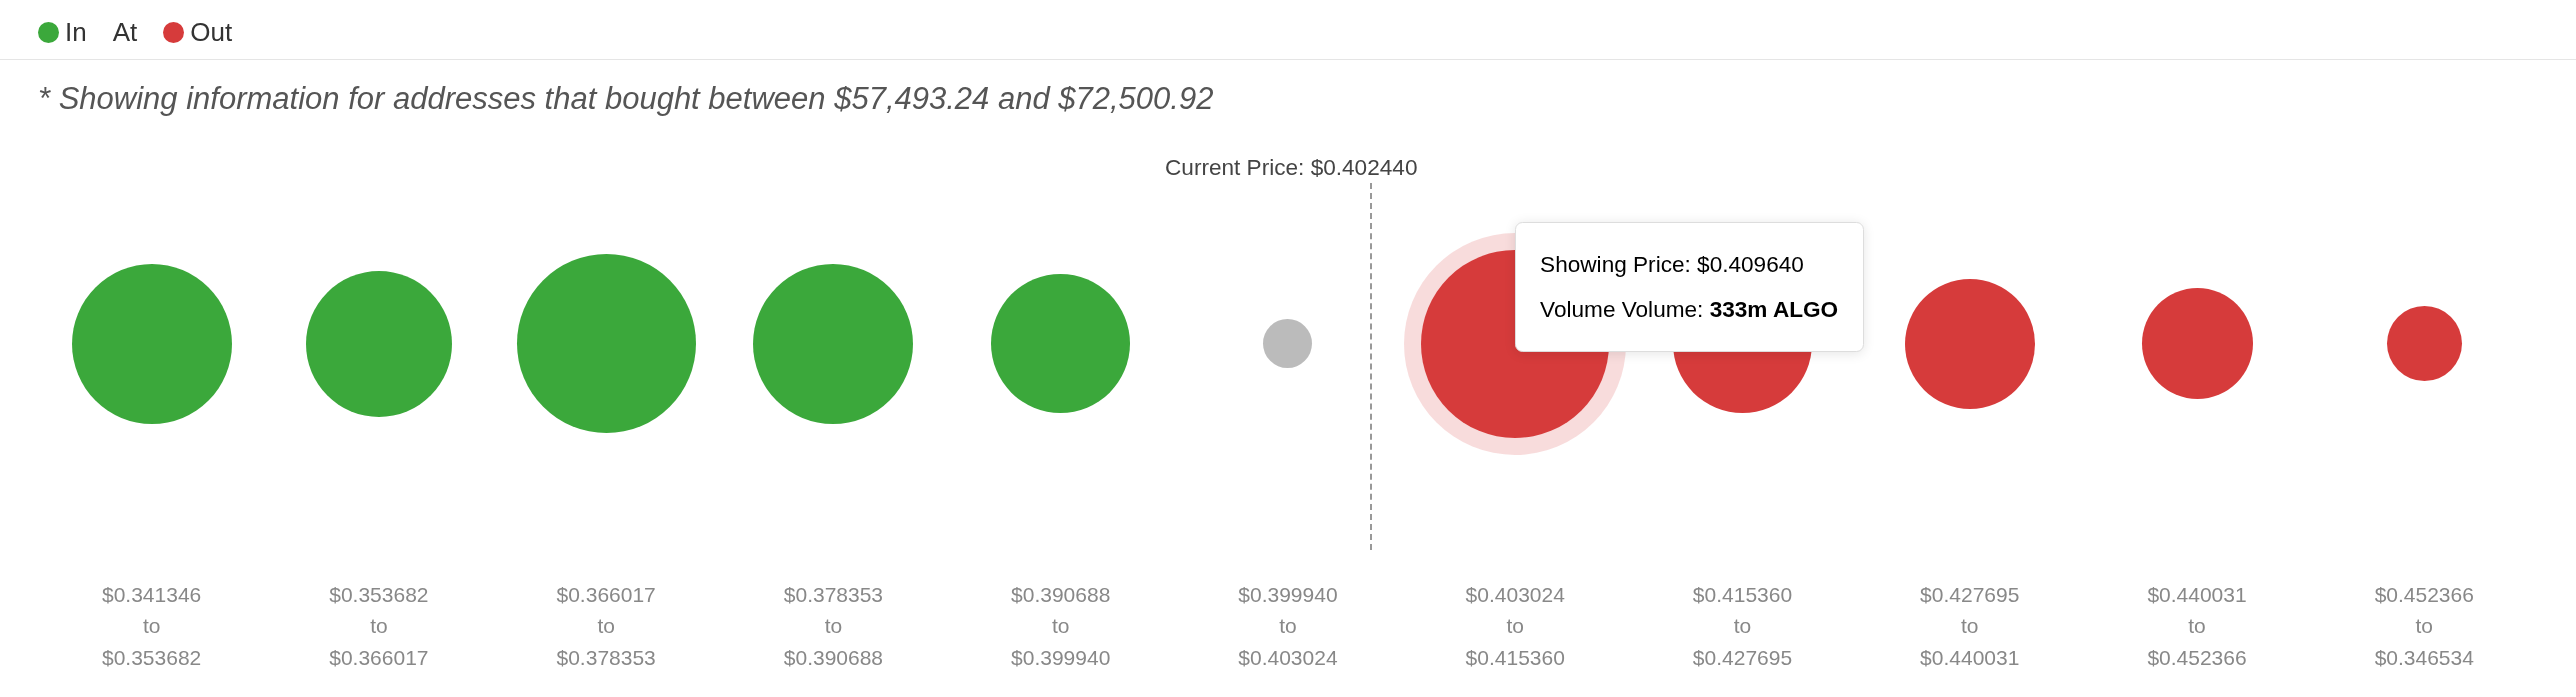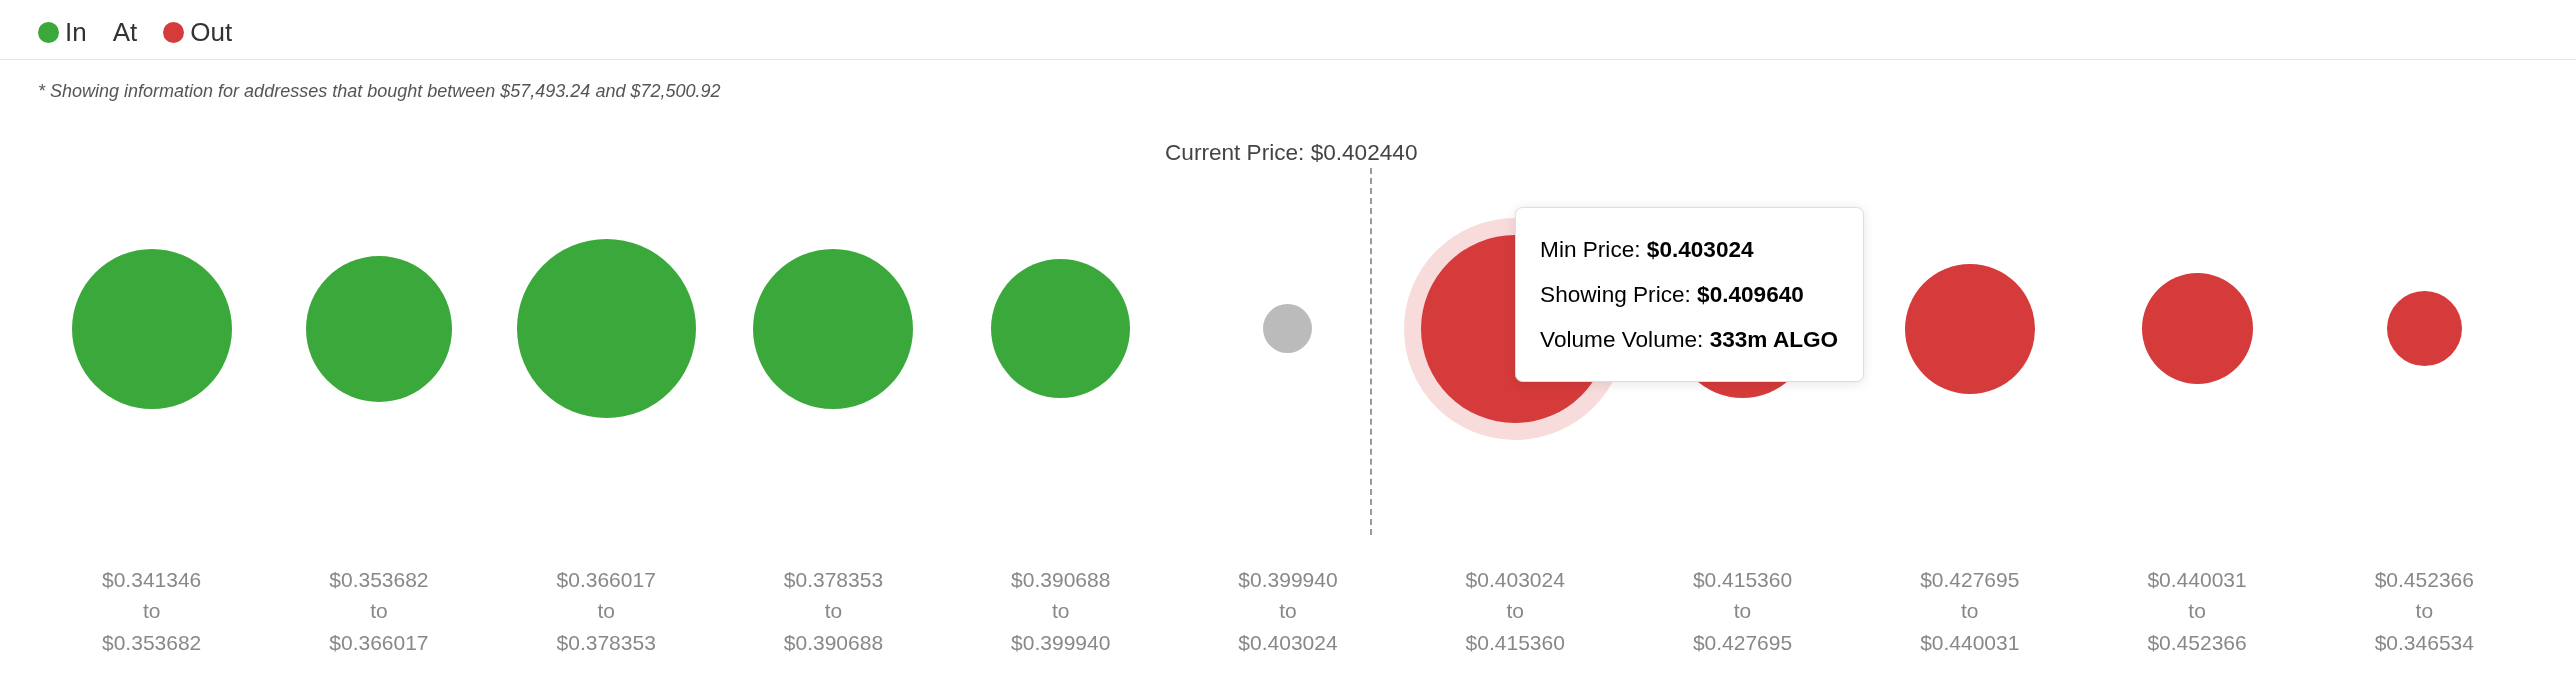--- a/index.html
+++ b/index.html
@@ -32,21 +32,21 @@
       border-radius: 50%;
     }
 
     .legend-label {
       font-size: 26px;
       color: #333;
     }
 
     .subtitle {
       padding: 21px 38px 0 38px;
-      font-size: 18px;
+      font-size: 31px;
       color: #555;
       font-style: italic;
     }
 
     .chart-area {
       position: relative;
       width: 100%;
       height: 527px;
       margin-top: 9.4px;
     }
@@ -103,21 +103,21 @@
     .bubble.small-gray {
       background: #bbb;
     }
 
     .x-labels {
       position: absolute;
       bottom: 0;
       left: 0;
       right: 0;
       display: flex;
-      justify-content: center;
+      justify-content: flex-start;
       padding: 0 38px;
       height: 75px;
       align-items: flex-start;
     }
 
     .x-label-col {
       flex: 1;
       display: flex;
       flex-direction: column;
       align-items: center;
@@ -185,24 +185,21 @@
 
     <div class="bubble-col">
       <div class="bubble small-gray" style="width:49px;height:49px;"></div>
     </div>
 
     <div class="bubble-col" style="position:relative;">
       <div class="bubble red highlight" style="width:188px;height:188px;"></div>
 
       <div class="tooltip" style="left:113px; top:-28px;">
         <div>
-          <span>Min Price:</span>&nbsp;<span class="bold" style="font-weight: 700;">$0.403024</span>
-        </div>
-        <div>
-          <span>Showing Price:</span>&nbsp;<span class="bold" style="font-weight: 700;">$0.409640</span>
+          <span>Showing Price:</span>&nbsp;<span class="bold" style="font-weight: 400;">$0.409640</span>
         </div>
         <div>
           <span>Volume Volume:</span>&nbsp;<span class="bold" style="font-weight: 700; margin-top: 18px;">333m ALGO</span>
         </div>
       </div>
     </div>
     <div class="bubble-col">
       <div class="bubble red" style="width:139px;height:139px;"></div>
     </div>
     <div class="bubble-col">

